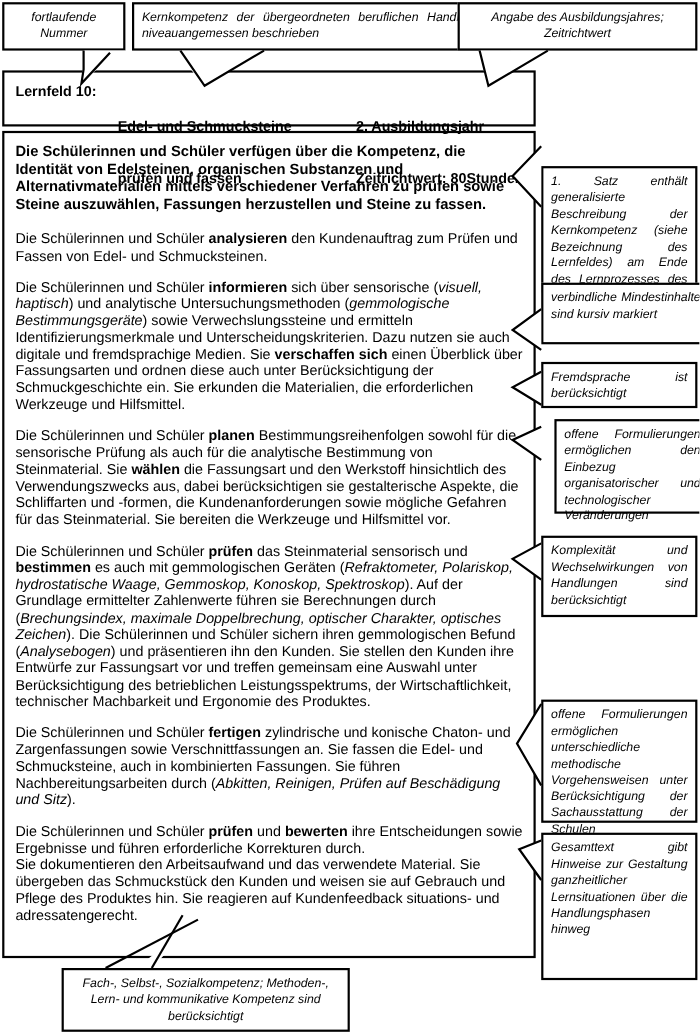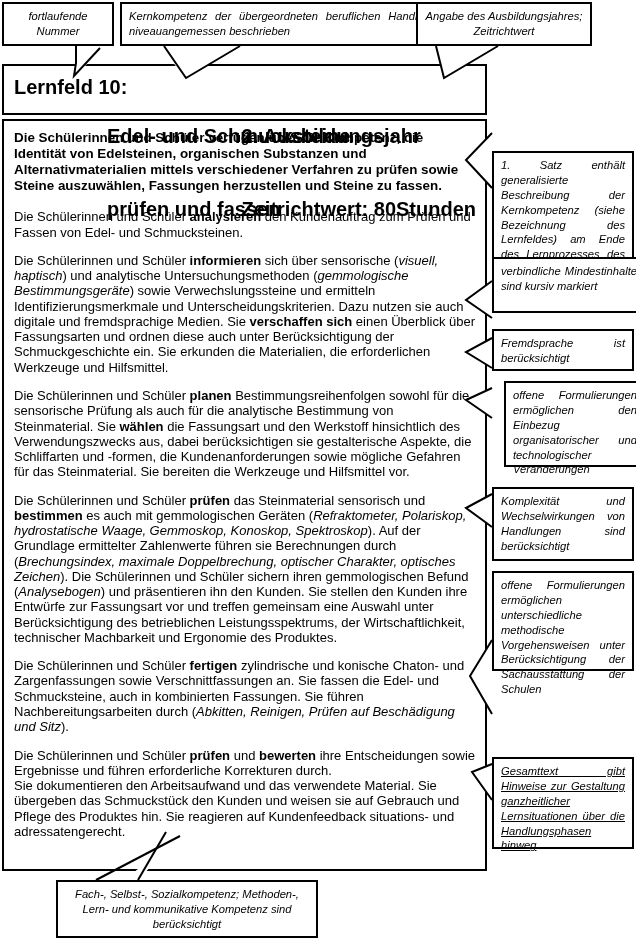--- a/index.html
+++ b/index.html
@@ -43,21 +43,21 @@
     left: 2px;
     top: 64px;
     width: 485px;
     height: 51px;
     border: 2px solid #000;
     z-index: 3;
   }
   .hdr-row {
     position: absolute;
     font-weight: bold;
-    font-size: 20px;
+    font-size: 13px;
     line-height: 1.22;
     white-space: pre;
   }
   #hdr-lf-label  { left: 10px;  top: 9px; }
   #hdr-lf-title  { left: 103px; top: 9px; }
   #hdr-year      { right: 9px;  top: 9px; text-align: left; }
 
   
   #body-box {
     left: 2px;
@@ -104,21 +104,21 @@
 <div id="page">
 
   <div class="box callout left-align" style="left:2px; top:2px; width:112px; height:44px;">
     <span>fortlaufende Nummer</span>
   </div>
 
   <div class="box callout" style="left:120px; top:2px; width:344px; height:44px;">
     <span>Kernkompetenz der übergeordneten beruflichen Handlung ist niveauangemessen beschrieben</span>
   </div>
 
-  <div class="box callout left-align" style="left:416px; top:2px; width:176px; height:44px;">
+  <div class="box callout left-align" style="left:416px; top:2px; width:218px; height:44px;">
     <span>Angabe des Ausbildungsjahres; Zeitrichtwert</span>
   </div>
 
   <div class="box" id="header-box">
     <div class="hdr-row" id="hdr-lf-label">Lernfeld 10:</div>
     <div class="hdr-row" id="hdr-lf-title">
       <div>Edel- und Schmucksteine</div>
       <div>prüfen und fassen</div>
     </div>
     <div class="hdr-row" id="hdr-year">
@@ -152,25 +152,25 @@
   </div>
 
   <div class="box callout" style="left:504px; top:381px; width:142px; height:86px;">
     <span>offene Formulierungen ermöglichen den Einbezug organisatorischer und technologischer Veränderungen</span>
   </div>
 
   <div class="box callout" style="left:492px; top:487px; width:142px; height:74px;">
     <span>Komplexität und Wechselwirkungen von Handlungen sind berücksichtigt</span>
   </div>
 
-  <div class="box callout" style="left:492px; top:571px; width:142px; height:100px;">
+  <div class="box callout" style="left:492px; top:636px; width:142px; height:112px;">
     <span>offene Formulierungen ermöglichen unterschiedliche methodische Vorgehensweisen unter Berücksichtigung der Sachausstattung der Schulen</span>
   </div>
 
-  <div class="box callout" style="left:492px; top:757px; width:142px; height:92px;text-decoration:underline;">
+  <div class="box callout" style="left:492px; top:757px; width:142px; height:134px;">
     <span>Gesamttext gibt Hinweise zur Gestaltung ganzheitlicher Lernsituationen über die Handlungsphasen hinweg</span>
   </div>
 
   <div class="box callout left-align" style="left:56px; top:880px; width:262px; height:58px;">
     <span>Fach-, Selbst-, Sozialkompetenz; Methoden-, Lern- und kommunikative Kompetenz sind berücksichtigt</span>
   </div>
 
   <svg id="leaders" viewBox="0 0 636 940">
 
     <polygon points="76,46 114,46 114,52 100,52 74,76 76,52" fill="#ffffff" stroke="none"></polygon>

